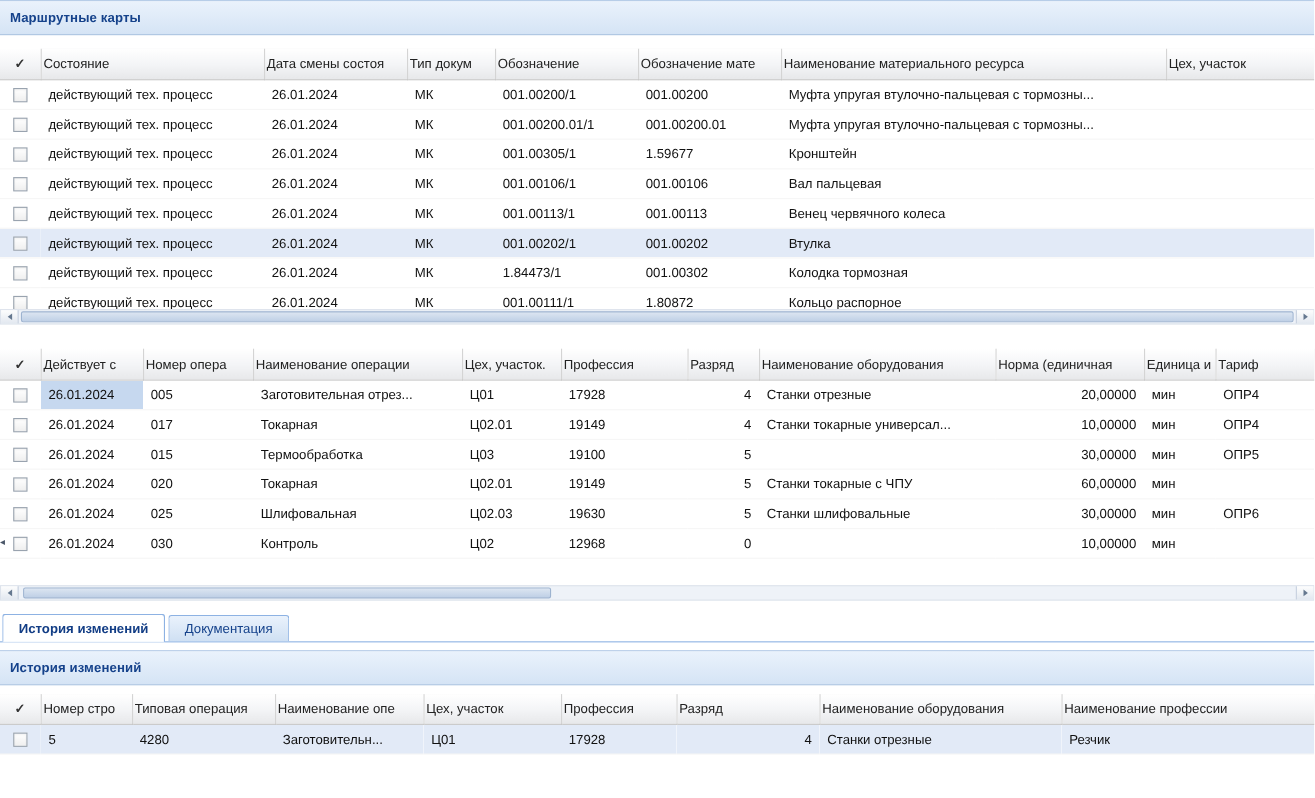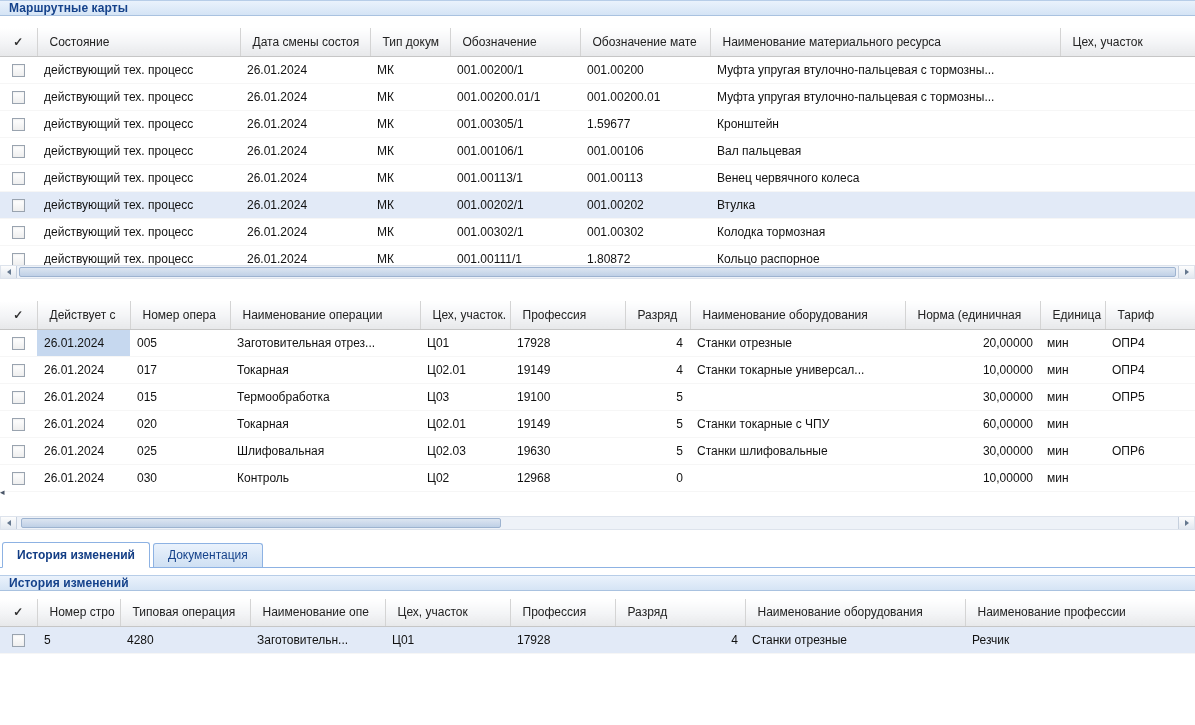--- a/index.html
+++ b/index.html
@@ -1,30 +1,30 @@
 <!DOCTYPE html>
 <html><head>
 <meta charset="utf-8">
 <style>
   *{box-sizing:border-box;margin:0;padding:0}
   html,body{background:#fff}
   body{font-family:"Liberation Sans",sans-serif;}
   #page{width:1195px;height:725px;position:relative;overflow:hidden;background:#fff}
 
   
-  .titlebar{height:16px;background:linear-gradient(#eaf2fc,#d5e4f5);border-top:1px solid #b7cde8;border-bottom:1px solid #a9c2e0;display:flex;align-items:center;padding:0 9px;font-size:12px;font-weight:bold;color:#15428b;letter-spacing:.1px}
+  .titlebar{height:32px;background:linear-gradient(#eaf2fc,#d5e4f5);border-top:1px solid #b7cde8;border-bottom:1px solid #a9c2e0;display:flex;align-items:center;padding:0 9px;font-size:12px;font-weight:bold;color:#15428b;letter-spacing:.1px}
   .spacer12{height:12px}
   .spacer8{height:8px}
   .gap14{height:14px}
   .gap12{height:12px}
   .gap7{height:7px}
 
   
   table.grid{border-collapse:collapse;table-layout:fixed;width:1195px;font-size:12px;color:#111}
-  .grid th{height:28px;font-weight:normal;text-align:left;padding:0 12px;background:linear-gradient(#ffffff,#f3f4f6 55%,#e7e8ea);border-bottom:1px solid #c6c6c6;border-right:1px solid #d4d4d4;overflow:hidden;white-space:nowrap;color:#222;font-size:12px}
+  .grid th{height:28px;font-weight:normal;text-align:left;padding:0 2px;background:linear-gradient(#ffffff,#f3f4f6 55%,#e7e8ea);border-bottom:1px solid #c6c6c6;border-right:1px solid #d4d4d4;overflow:hidden;white-space:nowrap;color:#222;font-size:12px}
   .grid th.check-col{text-align:center;padding:0;color:#333;font-weight:bold}
   .grid td{height:27px;padding:0 7px;overflow:hidden;white-space:nowrap;border-bottom:1px solid #f6f6f6;background:#fff}
   .grid td.check-col{text-align:center;padding:0}
   .grid td.num{text-align:right}
   .grid tr.sel-row td{background:#e2eaf7}
   .grid td.sel-cell{background:#c6d8ef}
   .cb{display:inline-block;width:13px;height:13px;border:1px solid #99a3af;background:linear-gradient(#ffffff,#efefef);vertical-align:middle;box-shadow:inset 0 1px 2px rgba(0,0,0,.06)}
 
   
   .t-route col:nth-child(1){width:37px}
@@ -174,21 +174,21 @@
               <td class="sel-cell">001.00202/1</td>
               <td>001.00202</td>
               <td>Втулка</td>
               <td></td>
             </tr>
             <tr>
               <td class="check-col"><span class="cb"></span></td>
               <td>действующий тех. процесс</td>
               <td>26.01.2024</td>
               <td>МК</td>
-              <td>001.00302/1</td>
+              <td>1.84473/1</td>
               <td>001.00302</td>
               <td>Колодка тормозная</td>
               <td></td>
             </tr>
             <tr>
               <td class="check-col"><span class="cb"></span></td>
               <td>действующий тех. процесс</td>
               <td>26.01.2024</td>
               <td>МК</td>
               <td>001.00111/1</td>

